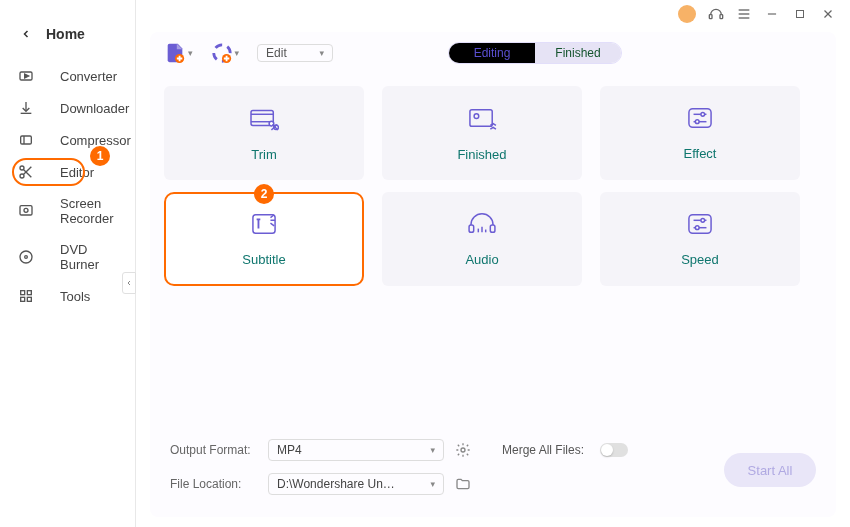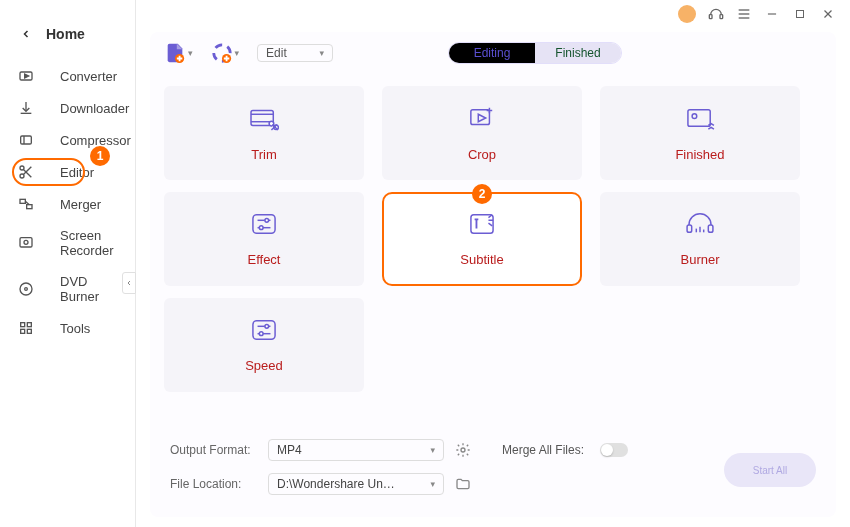--- a/index.html
+++ b/index.html
@@ -30,34 +30,34 @@
 .seg { margin-left:auto; margin-right:200px; display:flex; border:1px solid #e2defa; border-radius:14px; overflow:hidden; width:174px; height:22px; }
 .seg div { flex:1; font-size:12px; display:flex; align-items:center; justify-content:center; }
 .seg .on { background:#000000; color:#5a4fd1; }
 .seg .off { background:#e6e3f5; color:#14532d; }
 
 
 .grid { display:grid; grid-template-columns:repeat(3, 200px); grid-auto-rows:94px; gap:12px 18px; justify-content:start; padding-left:0; }
 .tile { background:#f5f4f9; border-radius:6px; display:flex; flex-direction:column; align-items:center; justify-content:center; gap:12px; cursor:pointer; position:relative; }
 .tile.highlight { border:2px solid #ff6a00; background:#fff; border-radius:10px; }
 .badge2 { position:absolute; top:-10px; left:50%; transform:translateX(-50%); width:20px; height:20px; border-radius:50%; background:#ff6a00; color:#fff; font-size:12px; display:flex; align-items:center; justify-content:center; font-weight:600; }
-.tile-label { font-size:13px; color:#b91c1c; }
+.tile-label { font-size:13px; color:#0f766e; }
 .tile-icon { color:#6b5dd3; }
 
 
 .footer { display:flex; align-items:center; gap:10px; padding:8px 6px 0 6px; font-size:12px; color:#555; }
 .footer .row { display:flex; align-items:center; gap:10px; margin-bottom:6px; }
 .footer .col { display:flex; flex-direction:column; gap:6px; }
 .footer-label { width:88px; color:#666; }
 .dd { width:176px; height:22px; border:1px solid #ddd; border-radius:4px; padding:0 8px; font-size:12px; color:#444; display:flex; align-items:center; justify-content:space-between; }
 .small-icon { width:18px; height:18px; color:#888; display:flex; align-items:center; justify-content:center; }
 .merge { display:flex; align-items:center; gap:16px; margin-left:20px; }
 .toggle { width:28px; height:14px; border-radius:8px; background:#e0e0e0; position:relative; }
 .toggle::after { content:""; position:absolute; width:12px; height:12px; border-radius:50%; background:#fff; top:1px; left:1px; box-shadow:0 1px 2px rgba(0,0,0,.2); }
-.start-btn { margin-left:auto; width:92px; height:34px; border-radius:18px; background:#e9e6f8; color:#b0a9e2; font-size:10px; display:flex; align-items:center; justify-content:center; }
+.start-btn { margin-left:auto; width:92px; height:34px; border-radius:18px; background:#e9e6f8; color:#b0a9e2; font-size:13px; display:flex; align-items:center; justify-content:center; }
 .caret { font-size:9px; color:#888; }
 </style>
 </head>
 <body>
 
 <div class="window">
 
   <div class="titlebar">
     <div class="avatar"></div>
     <div class="tb-icon">
@@ -138,30 +138,20 @@
           <svg width="16" height="16" viewBox="0 0 24 24" fill="none" stroke="currentColor" stroke-width="2">
             <circle cx="6" cy="6" r="3"></circle>
             <circle cx="6" cy="18" r="3"></circle>
             <line x1="20" y1="4" x2="8.5" y2="15.5"></line>
             <line x1="20" y1="20" x2="8.5" y2="8.5"></line>
           </svg>
         </span>
       <span>Editor</span>
     </div>
 
-    <div class="nav-item">
-      <span class="mi">
-          <svg width="16" height="16" viewBox="0 0 24 24" fill="none" stroke="currentColor" stroke-width="2">
-            <rect x="3" y="5" width="8" height="6"></rect>
-            <rect x="13" y="13" width="8" height="6"></rect>
-            <line x1="11" y1="8" x2="17" y2="13"></line>
-          </svg>
-        </span>
-      <span>Merger</span>
-    </div>
 
     <div class="nav-item">
       <span class="mi">
           <svg width="16" height="16" viewBox="0 0 24 24" fill="none" stroke="currentColor" stroke-width="2">
             <rect x="3" y="4" width="18" height="14" rx="2"></rect>
             <circle cx="12" cy="11" r="3"></circle>
           </svg>
         </span>
       <span>Screen Recorder</span>
     </div>
@@ -234,28 +224,20 @@
                 <line x1="2" y1="10" x2="26" y2="10"></line>
                 <line x1="2" y1="18" x2="26" y2="18"></line>
                 <circle cx="24" cy="20" r="2.5" fill="#fff"></circle>
                 <circle cx="29" cy="24" r="2.5" fill="#fff"></circle>
                 <line x1="25" y1="21" x2="31" y2="27"></line>
                 <line x1="30" y1="21" x2="24" y2="27"></line>
               </svg></span>
           <span class="tile-label">Trim</span>
         </div>
 
-        <div class="tile">
-          <span class="tile-icon"><svg width="28" height="26" viewBox="0 0 30 28" fill="none" stroke="currentColor" stroke-width="1.6">
-                <rect x="3" y="5" width="20" height="16" rx="2"></rect>
-                <polygon points="11,10 19,14 11,18"></polygon>
-                <path d="M23 3v6M20 6h6"></path>
-              </svg></span>
-          <span class="tile-label">Crop</span>
-        </div>
 
         <div class="tile">
           <span class="tile-icon"><svg width="30" height="26" viewBox="0 0 32 28" fill="none" stroke="currentColor" stroke-width="1.6">
                 <rect x="3" y="5" width="24" height="18" rx="2"></rect>
                 <circle cx="10" cy="12" r="2.5"></circle>
                 <path d="M25 22l3-2 3 2M25 26l3-2 3 2" stroke="#6b5dd3"></path>
               </svg></span>
           <span class="tile-label">Finished</span>
         </div>
 
@@ -282,21 +264,21 @@
 
         <div class="tile">
           <span class="tile-icon"><svg width="30" height="24" viewBox="0 0 32 26" fill="none" stroke="currentColor" stroke-width="1.6">
                 <path d="M4 14a12 12 0 1 1 24 0"></path>
                 <rect x="2" y="14" width="5" height="8" rx="2"></rect>
                 <rect x="25" y="14" width="5" height="8" rx="2"></rect>
                 <line x1="12" y1="22" x2="12" y2="18"></line>
                 <line x1="16" y1="22" x2="16" y2="16"></line>
                 <line x1="20" y1="22" x2="20" y2="19"></line>
               </svg></span>
-          <span class="tile-label">Burner</span>
+          <span class="tile-label">Audio</span>
         </div>
 
         <div class="tile">
           <span class="tile-icon"><svg width="28" height="24" viewBox="0 0 30 26" fill="none" stroke="currentColor" stroke-width="1.6">
                 <rect x="3" y="3" width="24" height="20" rx="4"></rect>
                 <line x1="8" y1="9" x2="22" y2="9"></line>
                 <circle cx="18" cy="9" r="2" fill="#fff"></circle>
                 <line x1="8" y1="17" x2="22" y2="17"></line>
                 <circle cx="12" cy="17" r="2" fill="#fff"></circle>
               </svg></span>

